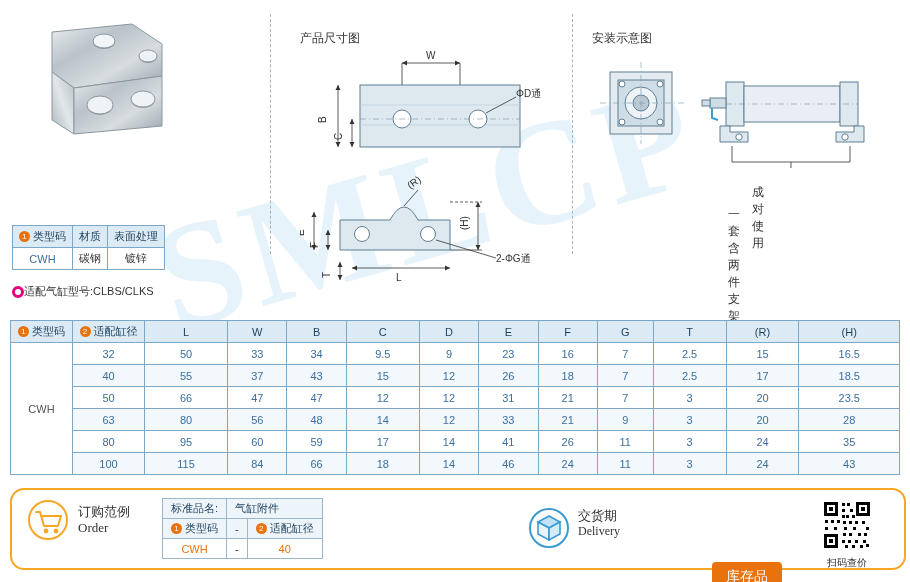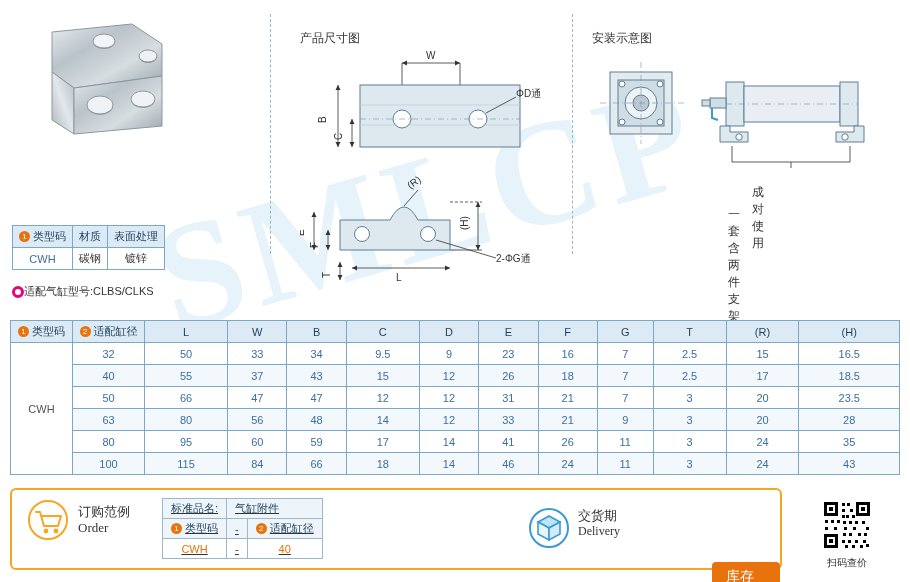--- a/index.html
+++ b/index.html
@@ -100,38 +100,37 @@
     color:#1c3f5c;
     font-weight: normal;
   }
   .main-table td { color:#3b6fa0; background:#fff; }
   .main-table td.type-cell { color:#555; }
   .main-table tbody tr:nth-child(even) td { background:#f2f8fc; }
 
   
   .order-panel {
     position:absolute; left:10px; top:488px;
-    width:772px; height:82px;
+    width:896px; height:82px;
     border:2px solid #f5a623;
-    border-radius:6px;
+    border-radius:14px;
     background:#fff;
   }
   .order-left {
     position:absolute; left:14px; top:10px;
     display:flex; align-items:center; gap:8px;
   }
   .cart-icon { width:44px; height:40px; }
   .order-label { font-size:13px; color:#333; line-height:1.25; }
   .order-label .eng { font-size:13px; color:#333; font-family:"Liberation Serif", serif; }
 
   .order-table {
     position:absolute; left:150px; top:8px;
     border-collapse: collapse;
     font-size:11px;
-    text-decoration:underline;
   }
   .order-table td, .order-table th {
     border:1px solid #9ab7cc;
     padding:2px 8px;
     text-align:center;
     height:20px;
     font-weight:normal;
   }
   .order-table .hdr { background:#eef5fa; color:#1c3f5c; }
   .order-table .val { color:#e8720c; }

